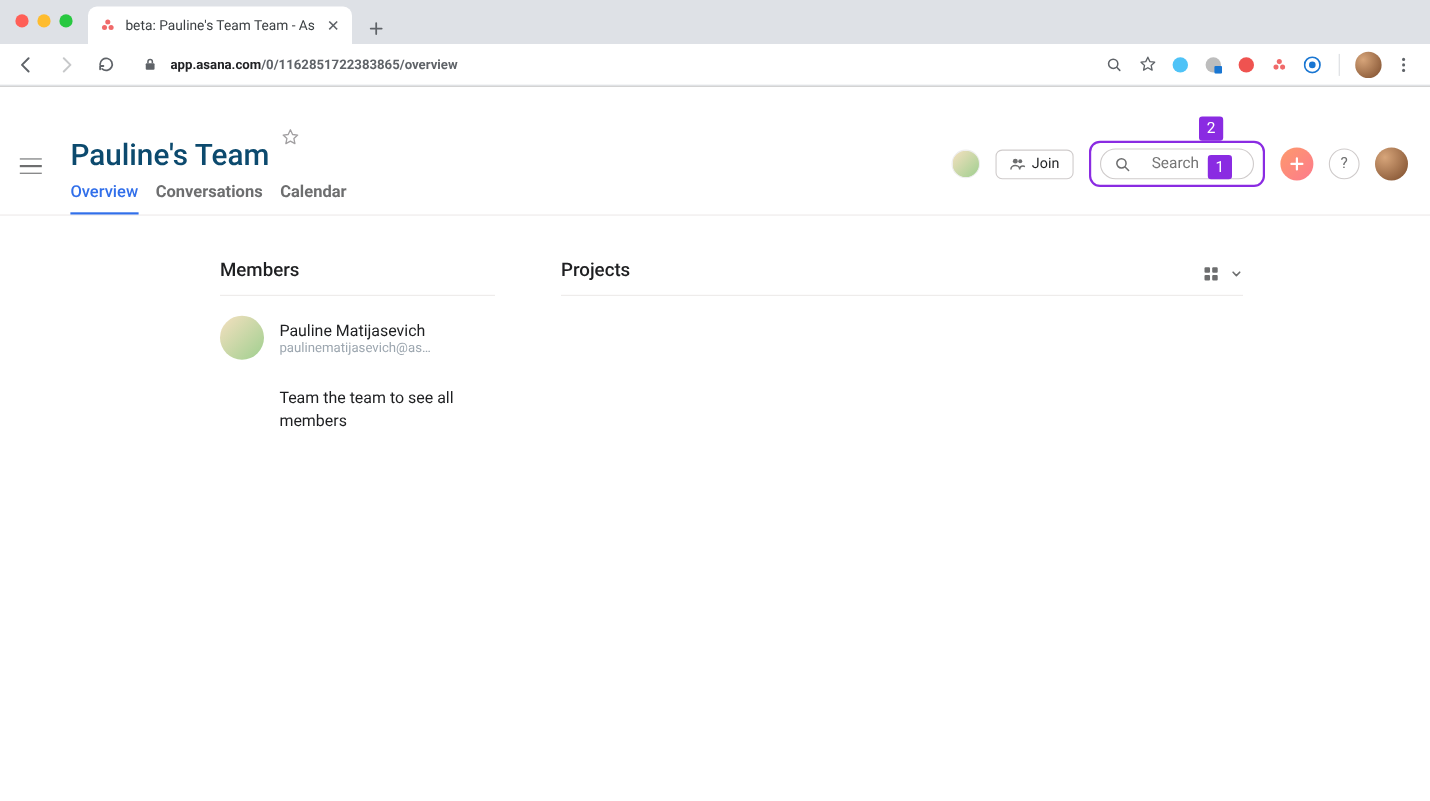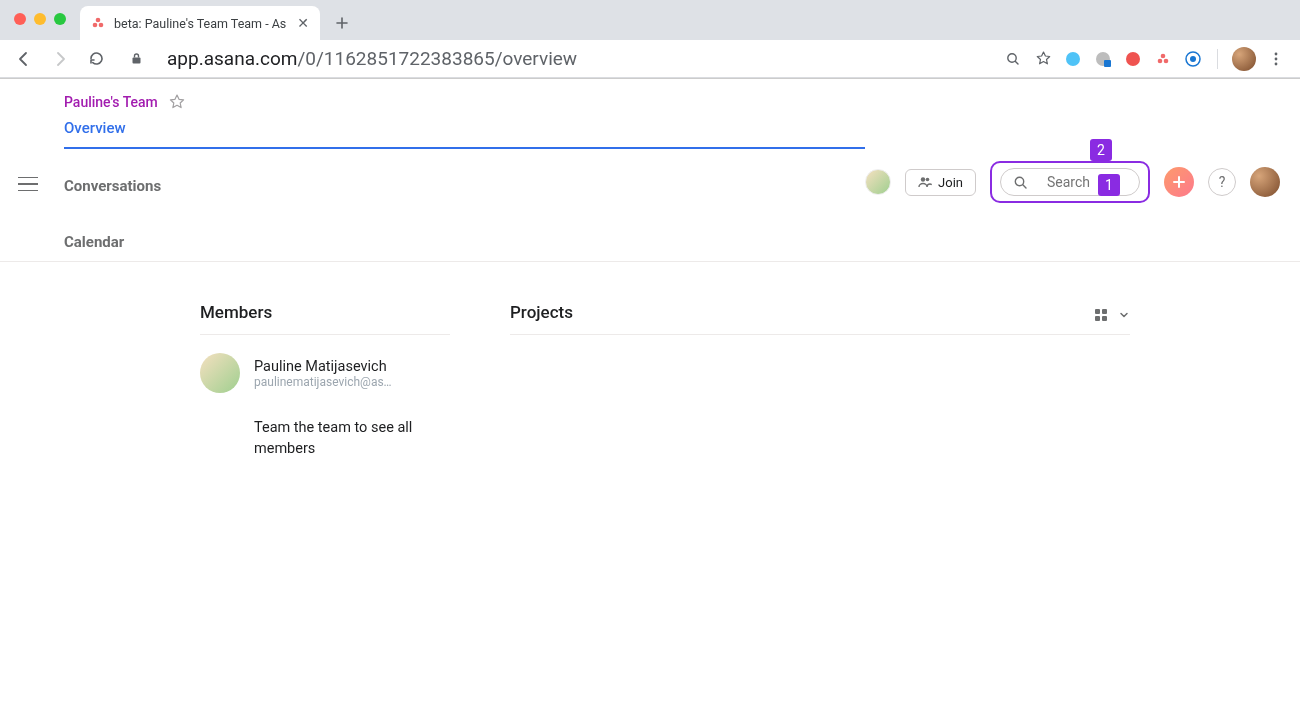--- a/index.html
+++ b/index.html
@@ -1,53 +1,53 @@
 <!DOCTYPE html>
 <html><head>
   <meta charset="utf-8">
   <style>
     * { margin: 0; padding: 0; box-sizing: border-box; font-family: -apple-system, BlinkMacSystemFont, "Segoe UI", Roboto, Helvetica, Arial, sans-serif; }
     body { width: 1300px; height: 728px; overflow: hidden; background: #fff; }
 
     
     .browser-chrome { background: #dee1e6; border-bottom: 1px solid #ccc; }
-    .tab-strip { display: flex; align-items: center; height: 40px; padding: 6px 8px 0 80px; position: relative; }
+    .tab-strip { display: flex; align-items: flex-end; height: 40px; padding: 6px 8px 0 80px; position: relative; }
     .traffic-lights { position: absolute; left: 14px; top: 13px; display: flex; gap: 8px; }
     .tl { width: 12px; height: 12px; border-radius: 50%; }
     .tl-red { background: #ff5f57; }
     .tl-yellow { background: #febc2e; }
     .tl-green { background: #28c840; }
     .tab { background: #fff; border-radius: 8px 8px 0 0; height: 34px; display: flex; align-items: center; padding: 0 10px; width: 240px; gap: 8px; font-size: 12.5px; color: #3c4043; }
     .tab-favicon { width: 16px; height: 16px; display: flex; align-items: center; justify-content: center; }
     .tab-title { flex: 1; white-space: nowrap; overflow: hidden; text-overflow: ellipsis; }
     .tab-close { width: 14px; height: 14px; display: flex; align-items: center; justify-content: center; color: #5f6368; font-size: 14px; }
     .new-tab { width: 28px; height: 28px; display: flex; align-items: center; justify-content: center; margin-left: 8px; color: #5f6368; }
 
     .toolbar { background: #fff; height: 38px; display: flex; align-items: center; padding: 0 10px; gap: 8px; border-bottom: 1px solid #dadce0; }
     .nav-btn { width: 28px; height: 28px; display: flex; align-items: center; justify-content: center; color: #5f6368; border-radius: 50%; }
     .nav-btn.disabled { opacity: 0.35; }
-    .url-bar { flex: 1; display: flex; align-items: center; gap: 24px; padding: 0 12px; height: 30px; font-size: 19px; color: #202124; }
+    .url-bar { flex: 1; display: flex; align-items: center; gap: 12px; padding: 0 12px; height: 30px; font-size: 12px; color: #202124; font-weight: bold; }
     .url-scheme-icon { color: #5f6368; }
     .url-host { color: #202124; }
     .url-path { color: #5f6368; }
     .toolbar-icons { display: flex; align-items: center; gap: 10px; padding-right: 4px; }
     .ext-icon { width: 20px; height: 20px; display: flex; align-items: center; justify-content: center; font-size: 14px; }
     .toolbar-avatar { width: 24px; height: 24px; border-radius: 50%; background: radial-gradient(circle at 30% 30%, #d7a57a, #7a4a2a); }
     .divider { width: 1px; height: 20px; background: #dadce0; margin: 0 4px; }
 
     
     .app { background: #fff; }
     .app-header { display: flex; align-items: center; padding: 14px 20px 0 18px; position: relative; }
     .hamburger { width: 24px; height: 24px; display: flex; flex-direction: column; justify-content: center; gap: 5px; margin-right: 22px; margin-top: 14px; }
     .hamburger span { display: block; height: 1.5px; background: #6d6e6f; width: 20px; }
     .header-main { flex: 1; }
     .title-row { display: flex; align-items: center; gap: 10px; }
-    .page-title { font-size: 14px; font-weight: 500; color: #a21caf; }
+    .page-title { font-size: 27px; font-weight: 500; color: #0c4a6e; margin-top: 32px; }
     .star-icon { color: #a2a0a2; }
-    .tabs-row { display: flex; gap: 28px; margin-top: 8px; font-size: 15px; flex-direction: column; }
+    .tabs-row { display: flex; gap: 16px; margin-top: 8px; font-size: 15px; }
     .tab-link { color: #6d6e6f; padding-bottom: 10px; cursor: pointer; font-weight: bold; }
     .tab-link.active { color: #316fea; border-bottom: 2px solid #316fea; font-weight: 500; }
 
     .header-right { display: flex; align-items: center; gap: 14px; margin-top: 10px; }
     .member-avatar-sm { width: 26px; height: 26px; border-radius: 50%; background: linear-gradient(135deg,#f5e0c0,#9fcf8f); border: 1px solid #eee; }
     .join-btn { display: flex; align-items: center; gap: 6px; border: 1px solid #cfcbcb; border-radius: 6px; padding: 5px 12px; font-size: 13px; color: #1e1f21; background: #fff; cursor: pointer; }
 
     .search-wrap { position: relative; border: 2px solid #8a2be2; border-radius: 10px; padding: 5px 8px; display: flex; align-items: center; }
     .search-pill { display: flex; align-items: flex-end; gap: 19px; border: 1px solid #cfcbcb; border-radius: 16px; padding: 5px 12px; background: #fff; width: 140px; }
     .search-pill input { border: none; outline: none; font-size: 14px; color: #6d6e6f; width: 70px; background: transparent; }

